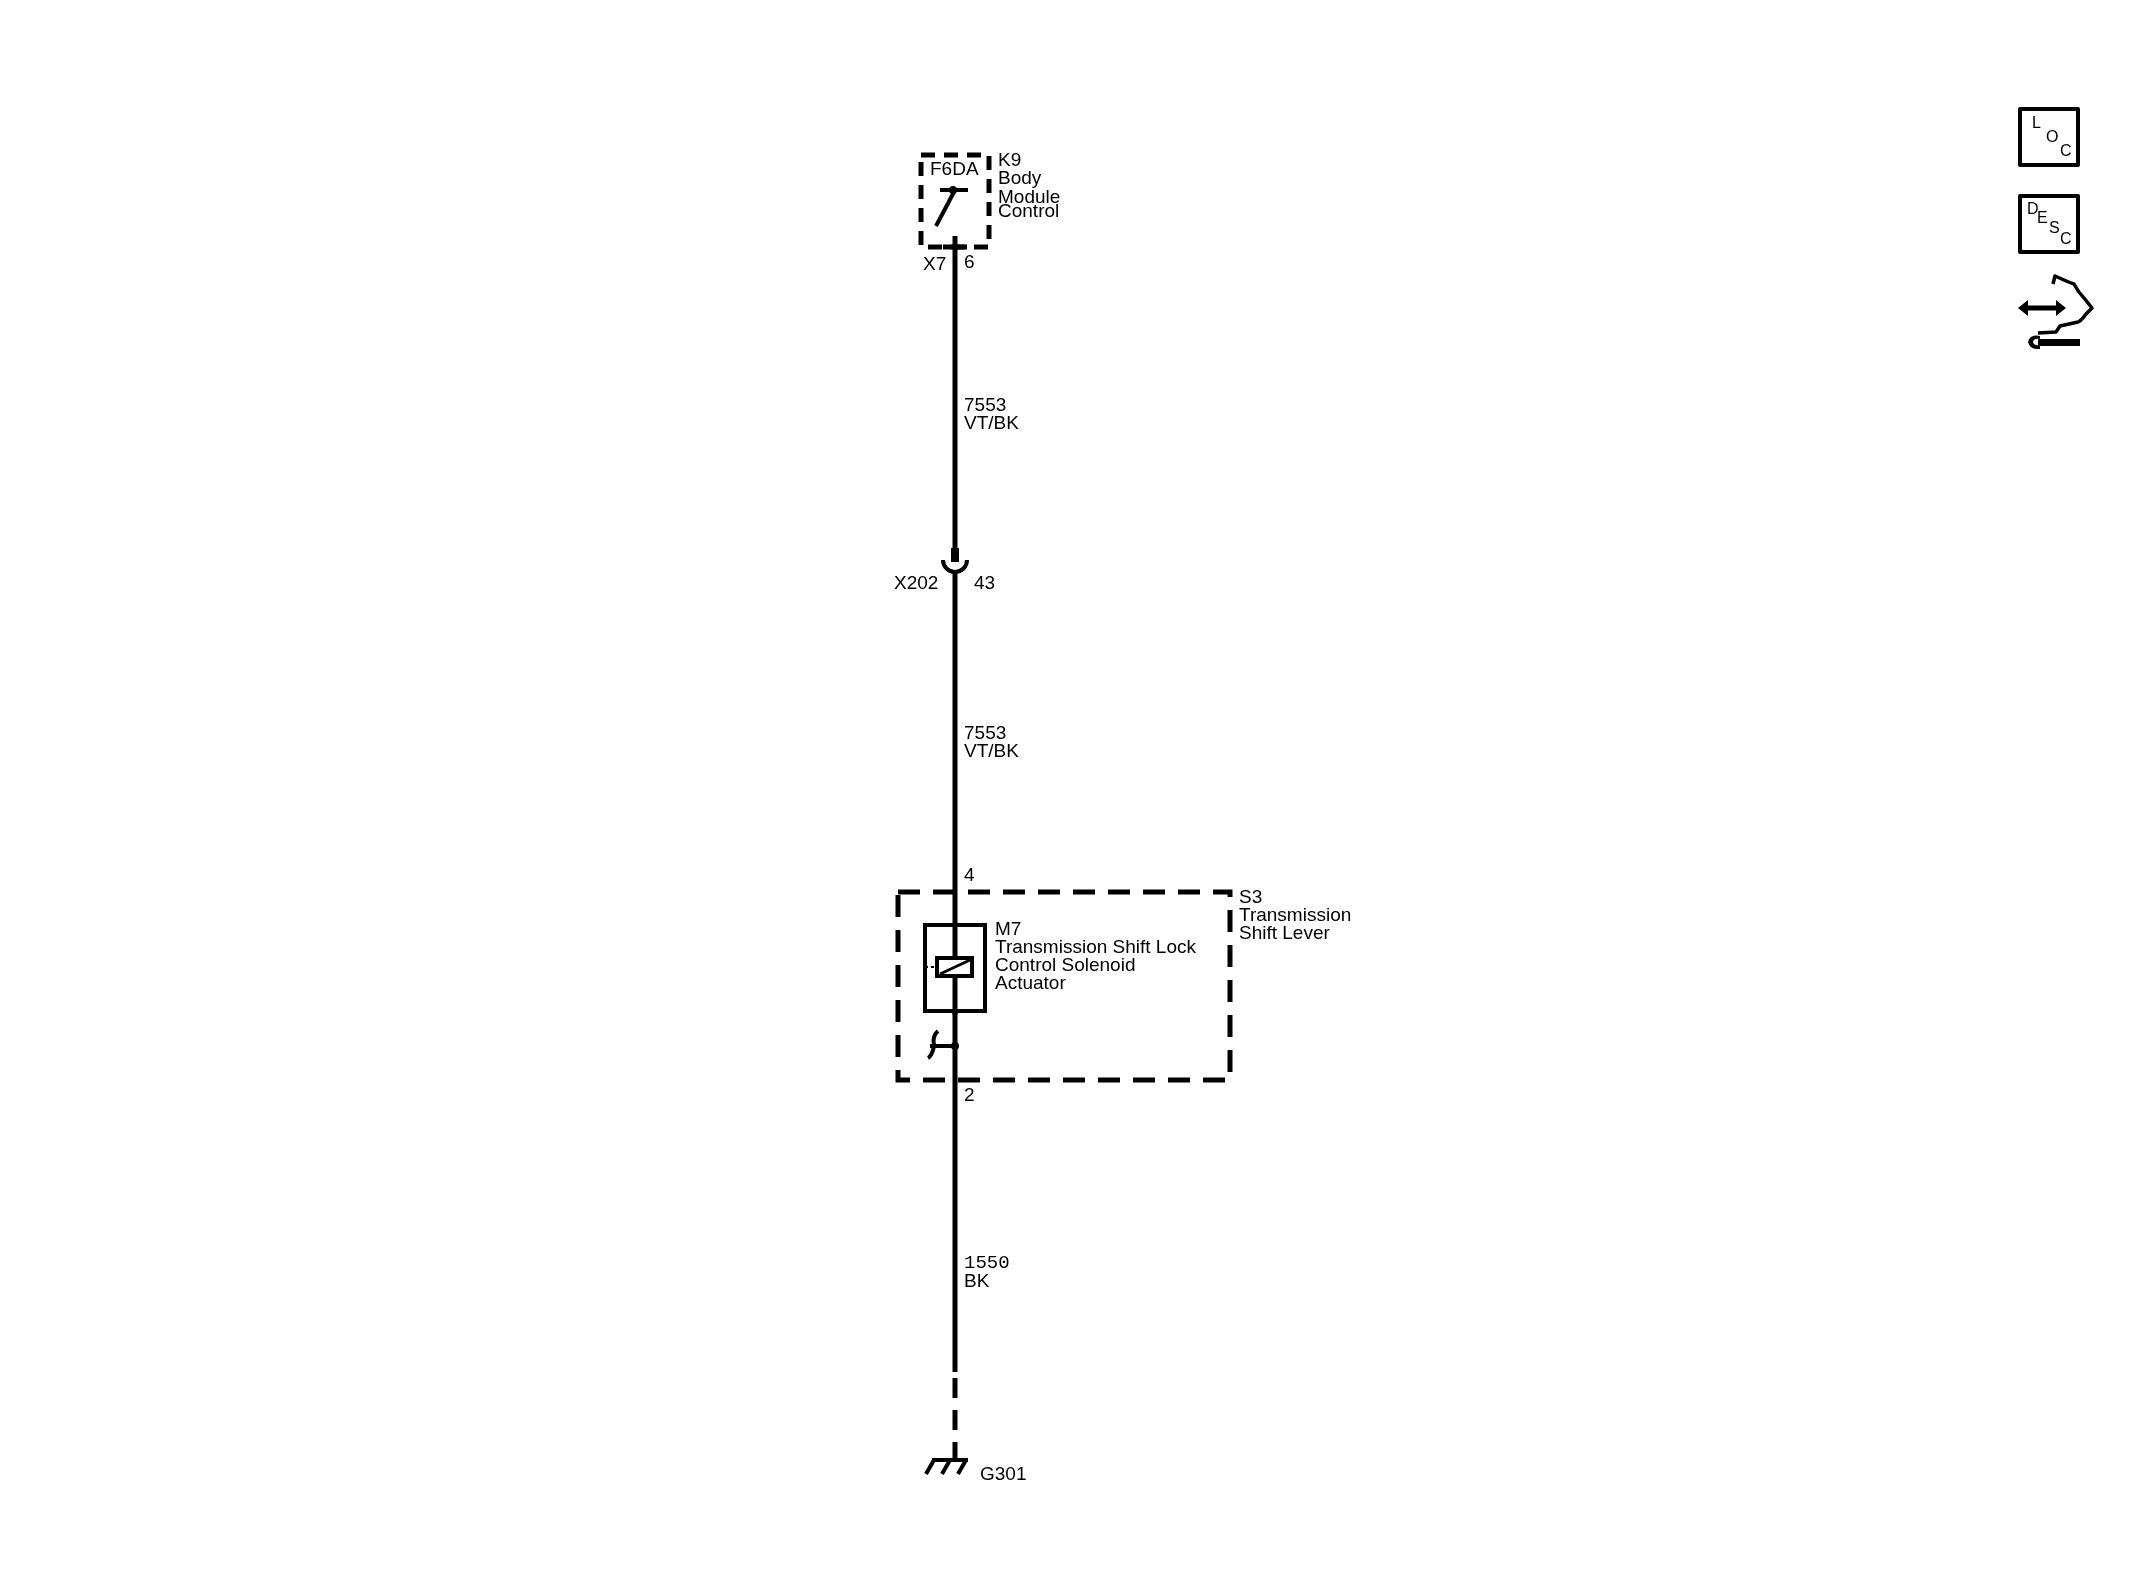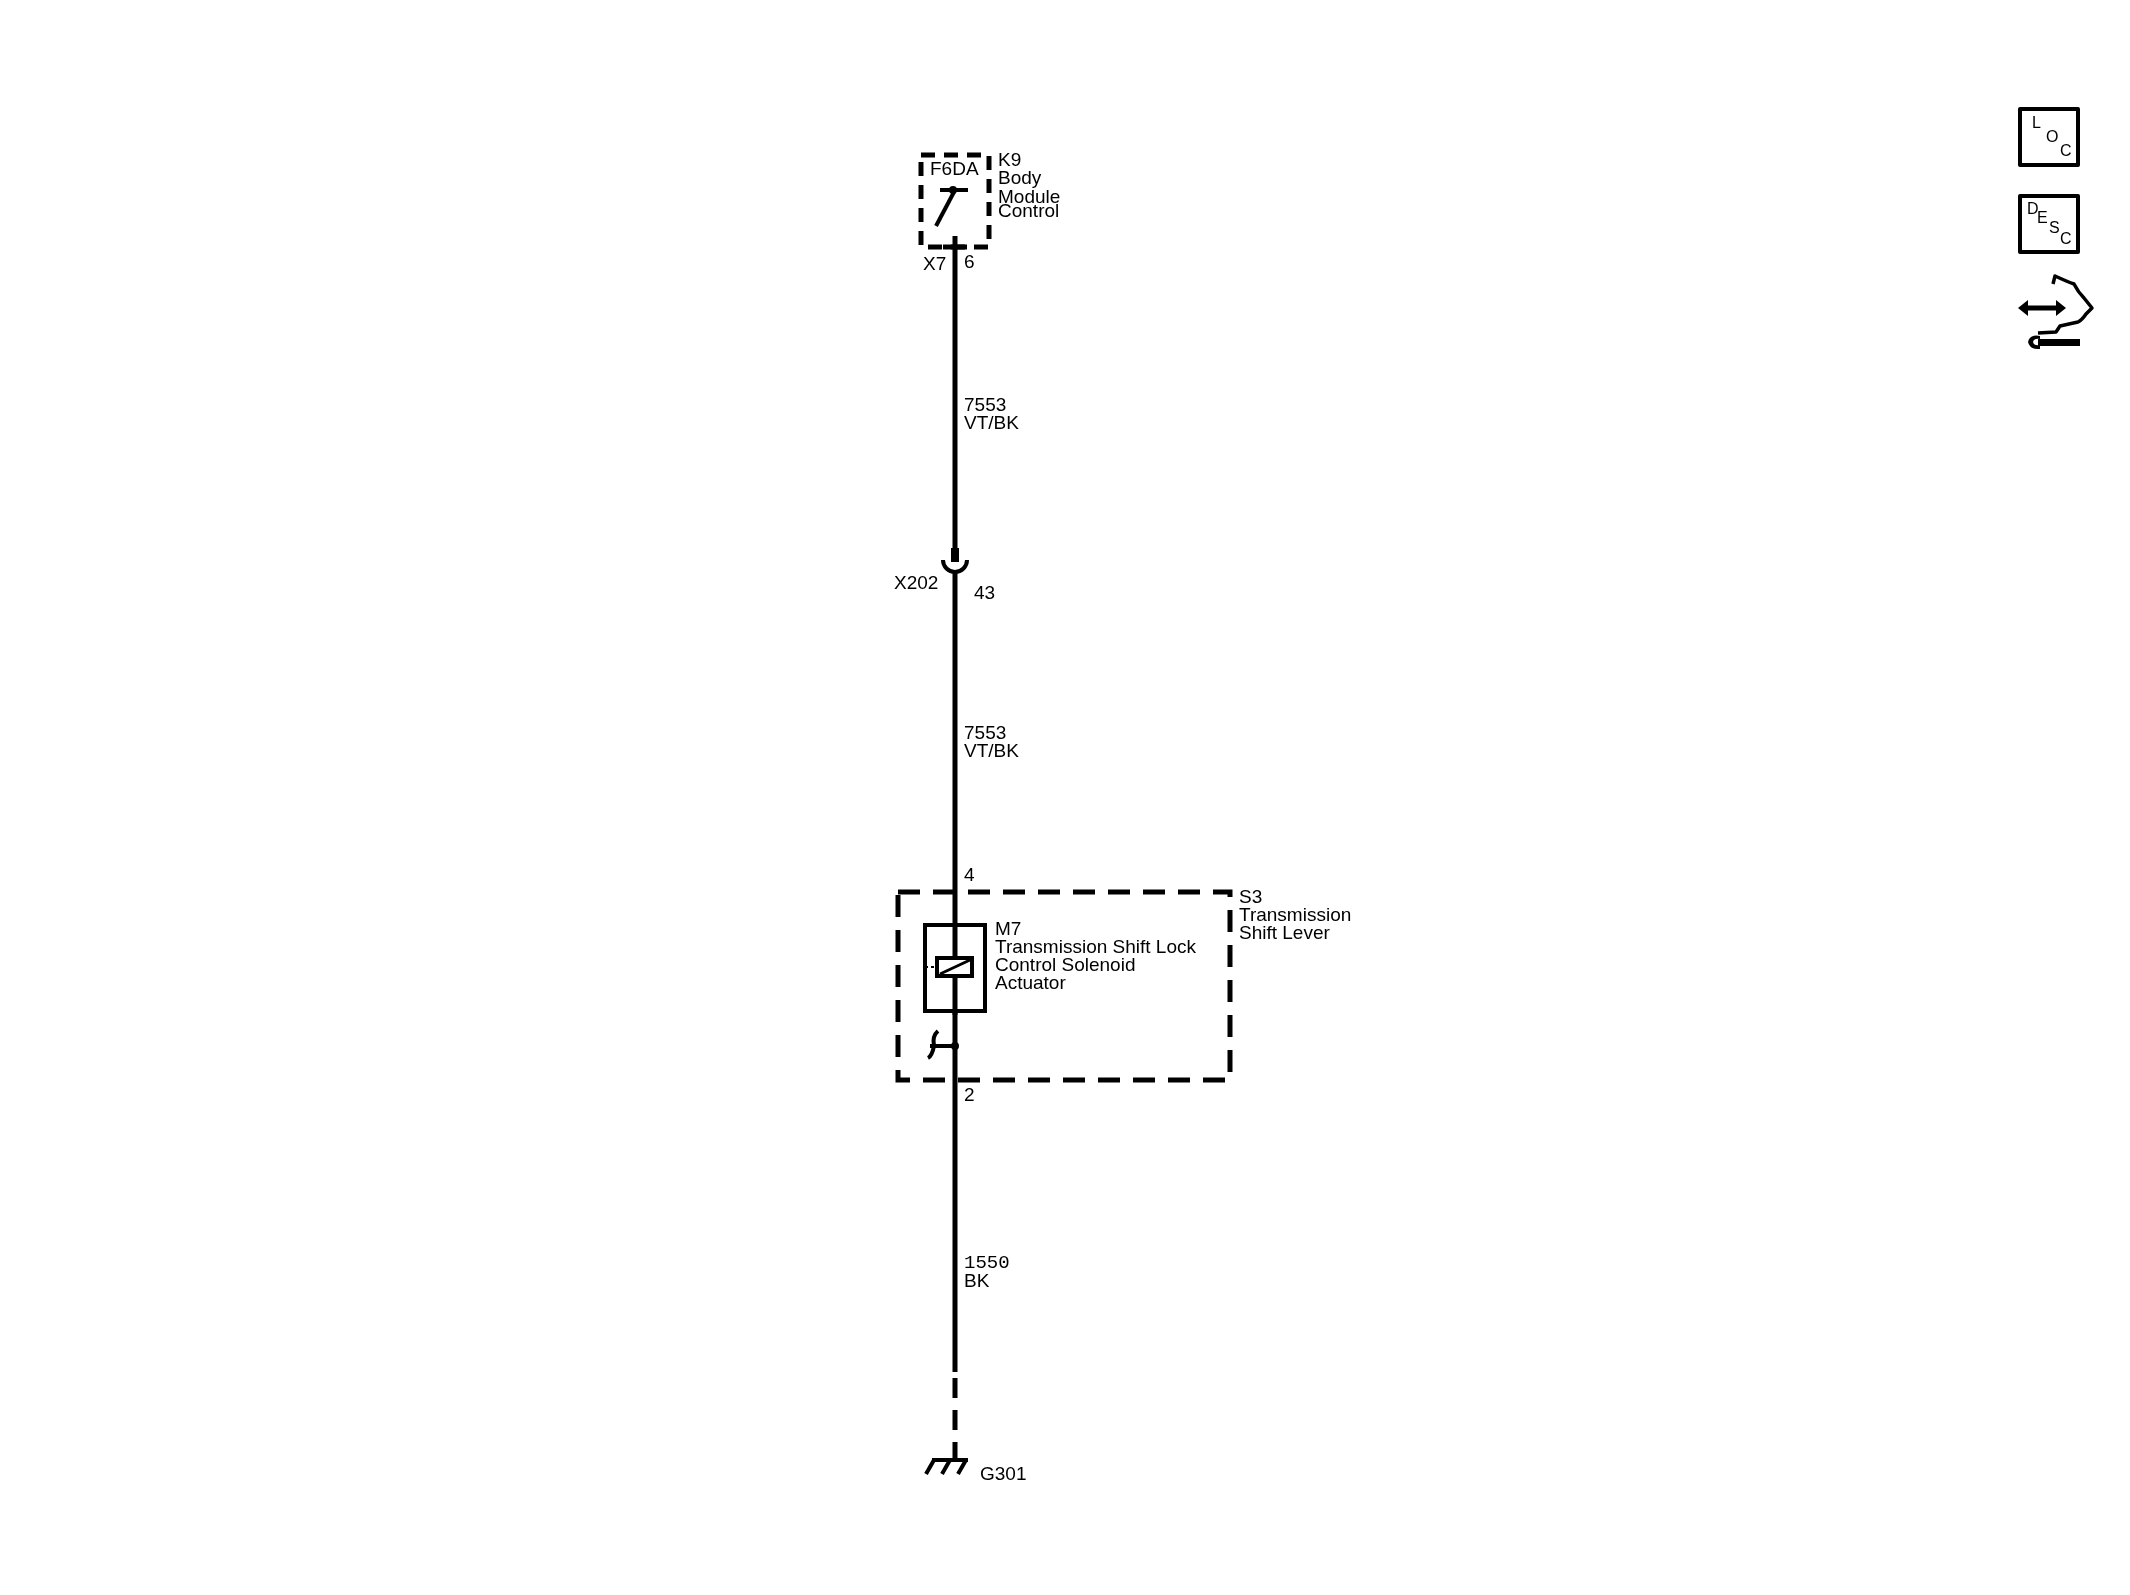--- a/index.html
+++ b/index.html
@@ -69,21 +69,21 @@
 <div class="lbl" style="left:998px; top:169px;">Body</div>
 <div class="lbl" style="left:998px; top:187px;margin-top:15px;">Control</div>
 <div class="lbl" style="left:998px; top:188px;">Module</div>
 <div class="lbl" style="left:923px; top:255px;">X7</div>
 <div class="lbl" style="left:964px; top:253px;">6</div>
 
 <div class="lbl" style="left:964px; top:396px;">7553</div>
 <div class="lbl" style="left:964px; top:414px;">VT/BK</div>
 
 <div class="lbl" style="left:894px; top:574px;">X202</div>
-<div class="lbl" style="left:974px; top:574px;margin-top:10px;">43</div>
+<div class="lbl" style="left:974px; top:574px;">43</div>
 
 <div class="lbl" style="left:964px; top:724px;">7553</div>
 <div class="lbl" style="left:964px; top:742px;">VT/BK</div>
 
 <div class="lbl" style="left:964px; top:866px;">4</div>
 <div class="lbl" style="left:1239px; top:888px;">S3</div>
 <div class="lbl" style="left:1239px; top:906px;">Transmission</div>
 <div class="lbl" style="left:1239px; top:924px;">Shift Lever</div>
 
 <div class="lbl" style="left:995px; top:920px;">M7</div>

